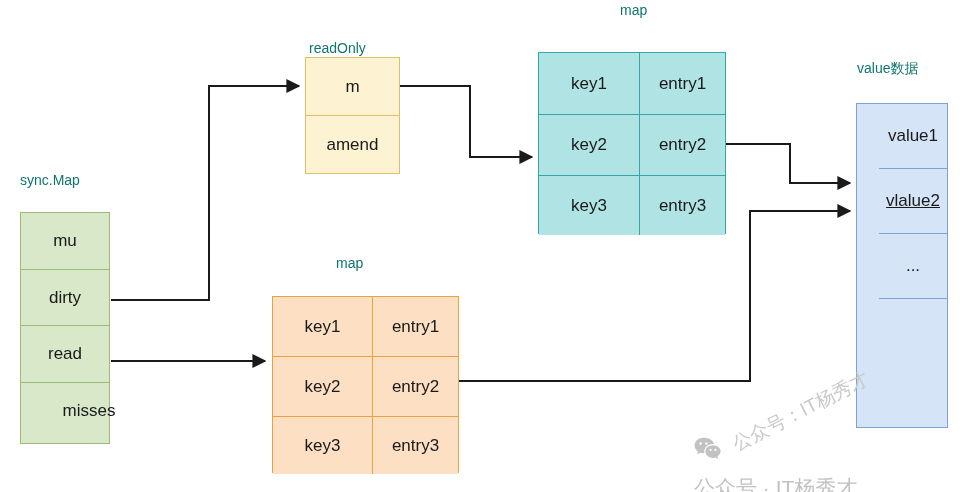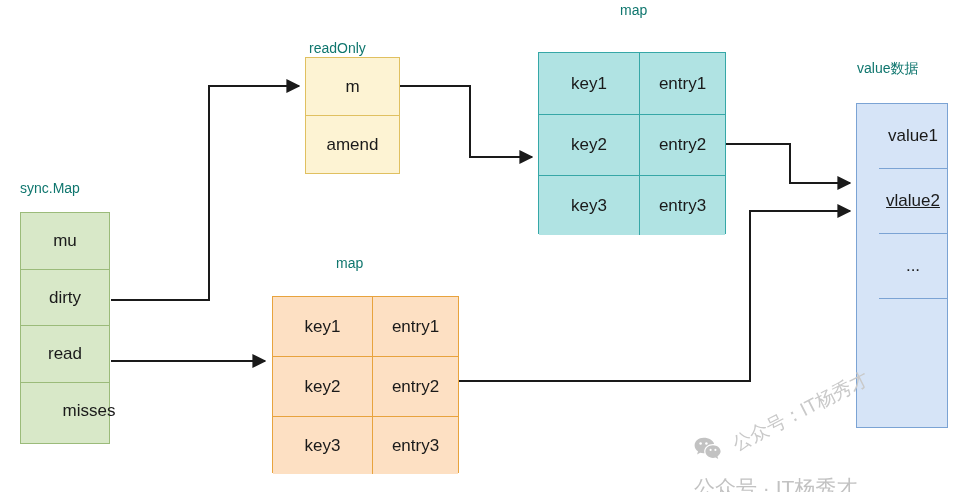--- a/index.html
+++ b/index.html
@@ -94,21 +94,21 @@
 
     <path d="M 111 361 L 265 361" fill="none" stroke="#1a1a1a" stroke-width="2" marker-end="url(#ah)"></path>
 
     <path d="M 400 86 L 470 86 L 470 157 L 532 157" fill="none" stroke="#1a1a1a" stroke-width="2" marker-end="url(#ah)"></path>
 
     <path d="M 726 144 L 790 144 L 790 183 L 850 183" fill="none" stroke="#1a1a1a" stroke-width="2" marker-end="url(#ah)"></path>
 
     <path d="M 459 381 L 750 381 L 750 211 L 850 211" fill="none" stroke="#1a1a1a" stroke-width="2" marker-end="url(#ah)"></path>
   </svg>
 
-  <div class="caption" style="left:20px;top:173px;margin-top:8px;">sync.Map</div>
+  <div class="caption" style="left:20px;top:173px;">sync.Map</div>
 
   <div class="box green-box" style="left:20px;top:212px;width:90px;height:232px;">
     <div class="cell" style="height:57px;">mu</div>
     <div class="cell" style="height:56px;">dirty</div>
     <div class="cell" style="height:57px;">read</div>
     <div class="cell" style="height:56px;">misses</div>
   </div>
 
   <div class="caption" style="left:309px;top:24px;margin-top:17px;">readOnly</div>
 

